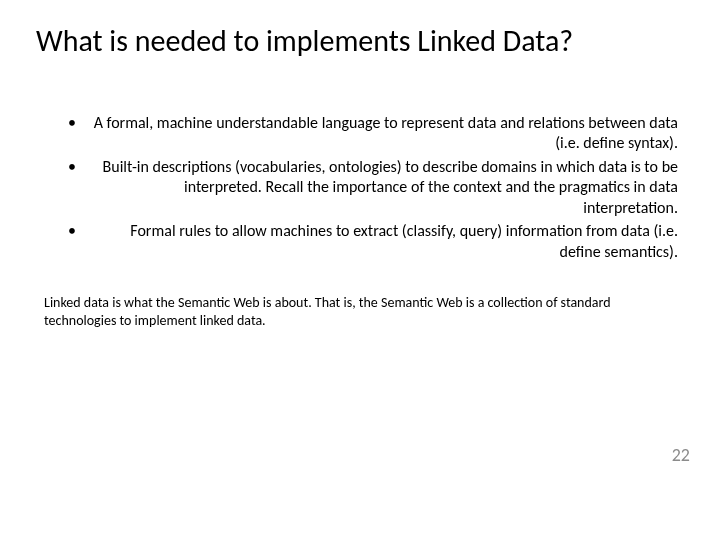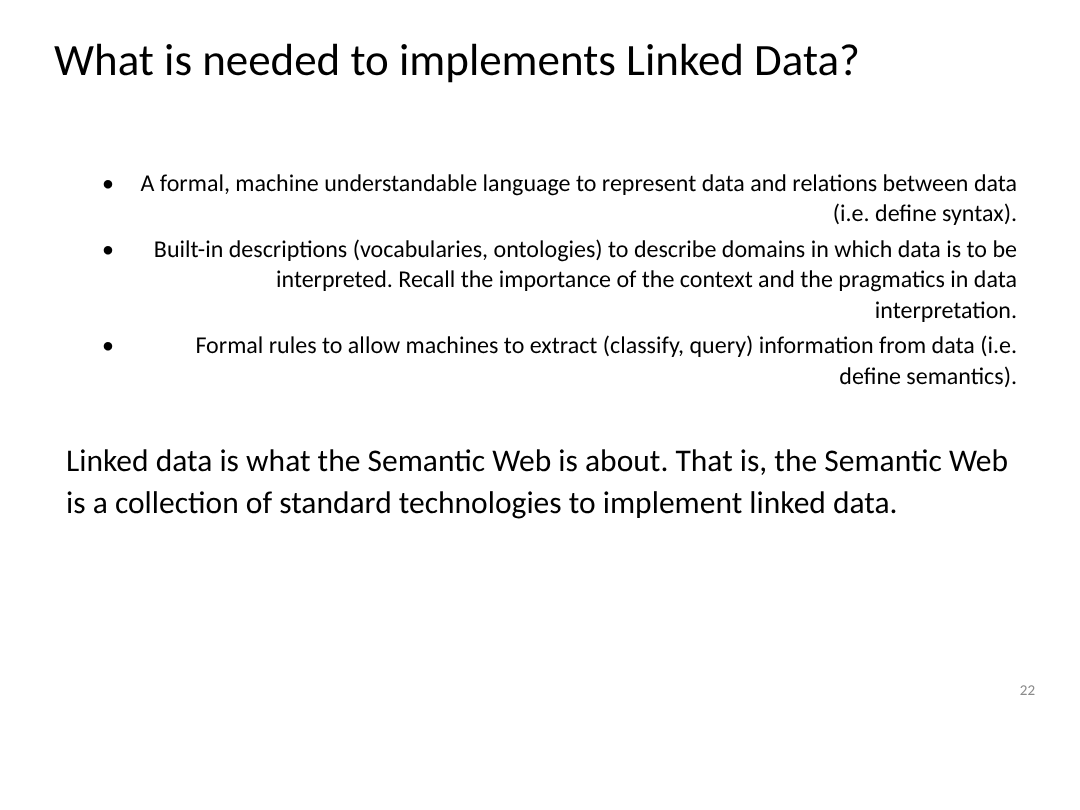--- a/index.html
+++ b/index.html
@@ -2,22 +2,22 @@
 <html><head>
 <meta charset="utf-8">
 <style>
   * { margin: 0; padding: 0; box-sizing: border-box; }
   html, body { width: 720px; height: 540px; background: #fff; font-family: Calibri, "Segoe UI", Arial, sans-serif; color: #000; }
   .slide { position: relative; width: 720px; height: 482px; padding: 18px 36px 18px 36px; }
   .title { font-size: 30px; font-weight: 400; letter-spacing: 0; margin-top: 6px; margin-bottom: 56px; line-height: 1.1; }
   .bullets { list-style: none; margin: 0 0 32px 0; padding: 0 6px 0 22px; text-align: right; }
   .bullets li { position: relative; font-size: 16px; line-height: 1.28; margin-bottom: 3px; padding-left: 32px; }
   .bullets li::before { content: "•"; position: absolute; left: 10px; top: 0; font-size: 16px; }
-  .para { font-size: 21px; line-height: 1.3; padding: 0 6px 0 8px; }
-  .pagenum { position: absolute; right: 30px; bottom: 16px; font-size: 10px; color: #8B8B8B; }
+  .para { font-size: 14px; line-height: 1.3; padding: 0 6px 0 8px; }
+  .pagenum { position: absolute; right: 30px; bottom: 16px; font-size: 18px; color: #8B8B8B; }
 </style>
 </head>
 <body>
 
 <div class="slide">
   <h1 class="title">What is needed to implements Linked Data?</h1>
 
   <ul class="bullets">
     <li>A formal, machine understandable language to represent data and relations between data (i.e. define syntax).</li>
     <li>Built-in descriptions (vocabularies, ontologies) to describe domains in which data is to be interpreted. Recall the importance of the context and the pragmatics in data interpretation.</li>

